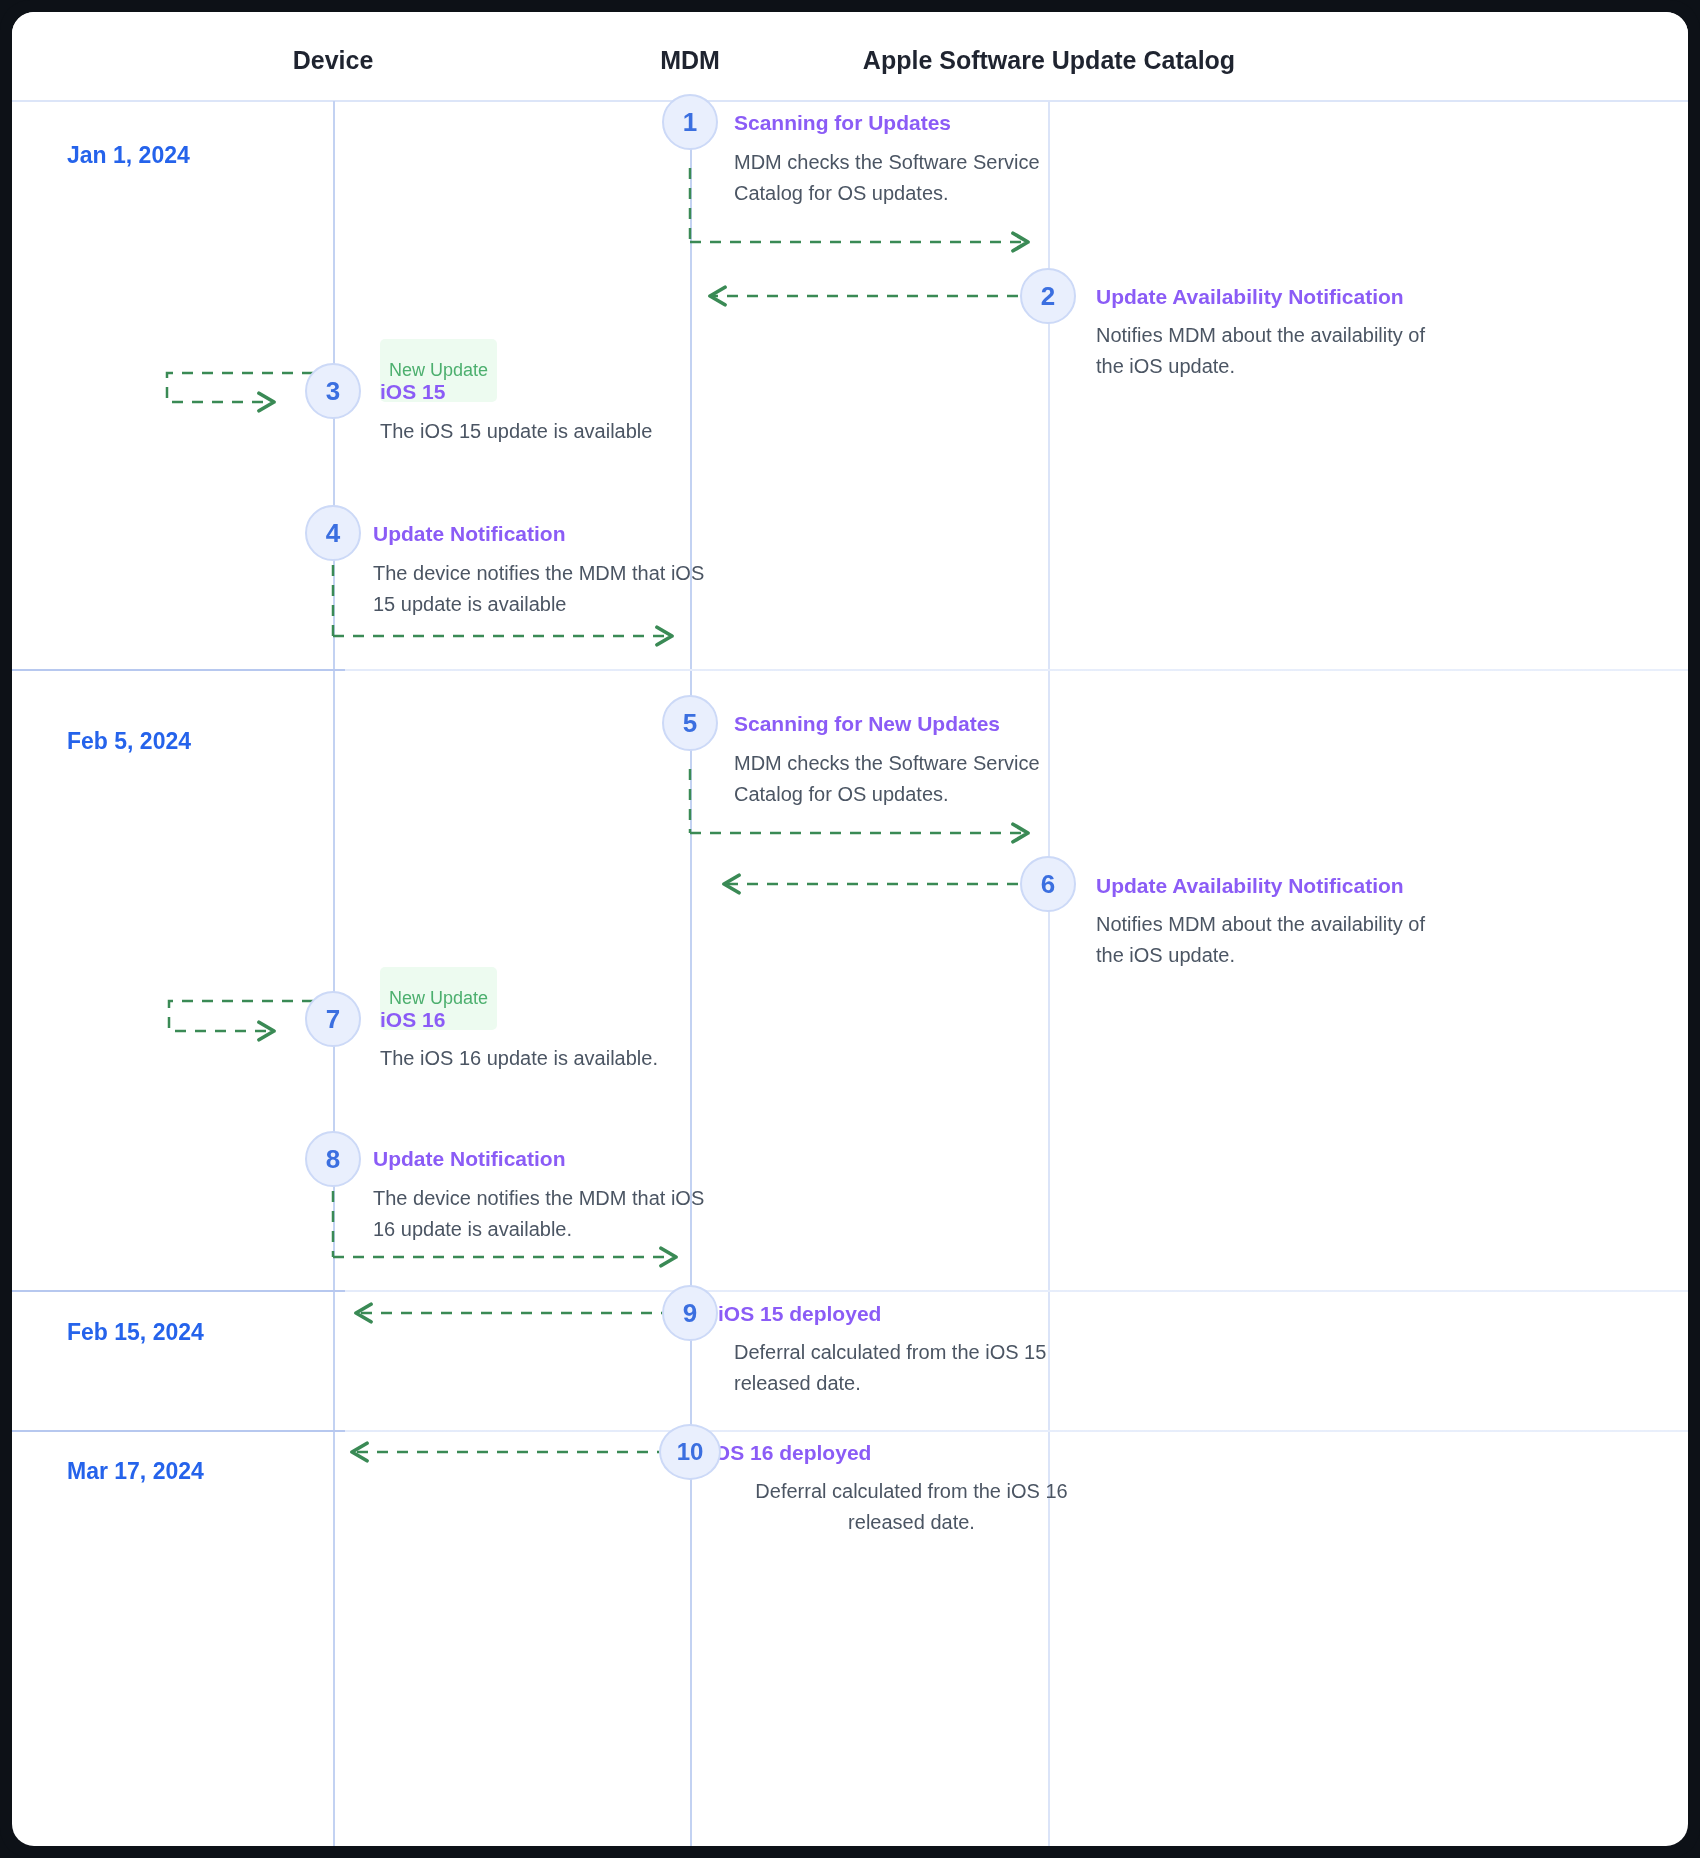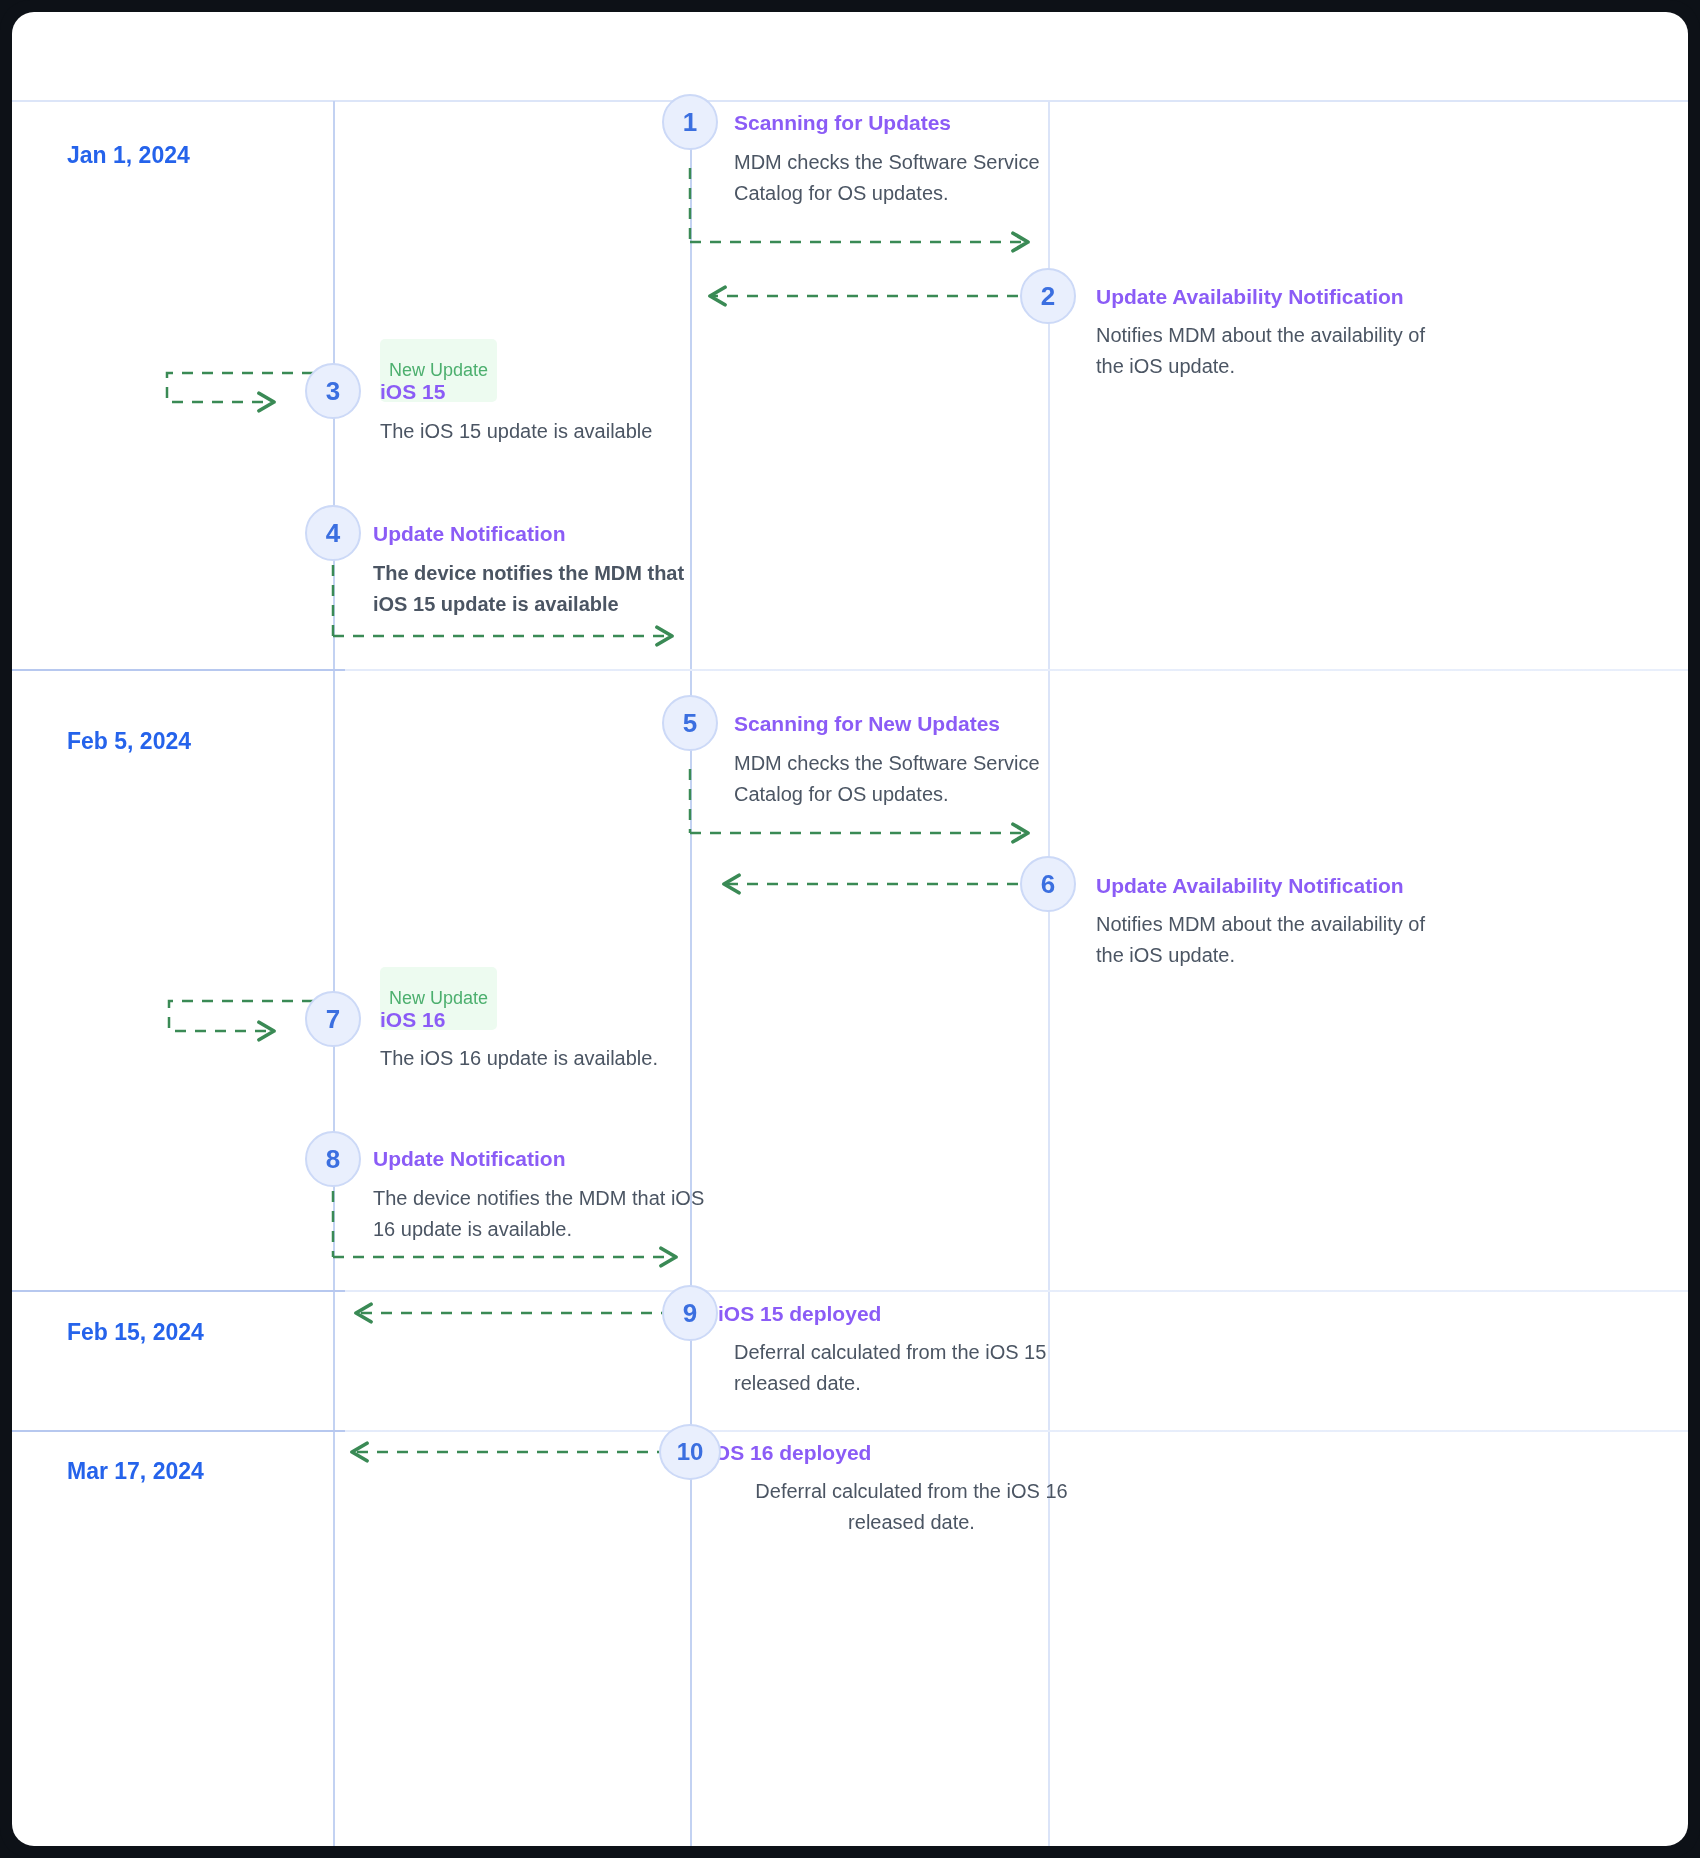--- a/index.html
+++ b/index.html
@@ -143,20 +143,25 @@
     pointer-events: none;
     z-index: 3;
   }
 </style>
 </head>
 <body>
 
 <div id="frame">
   <div id="card">
 
+    <div class="header">
+      <div class="header-label" style="left:321px;">Device</div>
+      <div class="header-label" style="left:678px;">MDM</div>
+      <div class="header-label" style="left:1037px;">Apple Software Update Catalog</div>
+    </div>
     <div class="divider header-rule" style="top:88px;"></div>
 
     <div class="lane-line" style="left:321px;"></div>
     <div class="lane-line" style="left:678px;"></div>
     <div class="lane-line faint" style="left:1036px;"></div>
 
     <div class="divider strong-left" style="top:657px;"></div>
     <div class="divider strong-left" style="top:1278px;"></div>
     <div class="divider strong-left" style="top:1418px;"></div>
 
@@ -215,21 +220,21 @@
     <div class="step-circle" style="left:321px; top:379px;">
       <span>3</span>
     </div>
     <div class="step-title" style="left:368px; top:368px;">iOS 15</div>
     <div class="step-desc" style="left:368px; top:404px; width:380px;">The iOS 15 update is available</div>
 
     <div class="step-circle" style="left:321px; top:521px;">
       <span>4</span>
     </div>
     <div class="step-title" style="left:361px; top:510px;">Update Notification</div>
-    <div class="step-desc" style="left:361px; top:546px; width:340px;font-weight:bold;">The device notifies the MDM that iOS 15 update is available</div>
+    <div class="step-desc" style="left:361px; top:546px; width:340px;">The device notifies the MDM that iOS 15 update is available</div>
 
     <div class="step-circle" style="left:678px; top:711px;">
       <span>5</span>
     </div>
     <div class="step-title" style="left:722px; top:700px;">Scanning for New Updates</div>
     <div class="step-desc" style="left:722px; top:736px; width:350px;">MDM checks the Software Service Catalog for OS updates.</div>
 
     <div class="step-circle" style="left:1036px; top:872px;">
       <span>6</span>
     </div>

